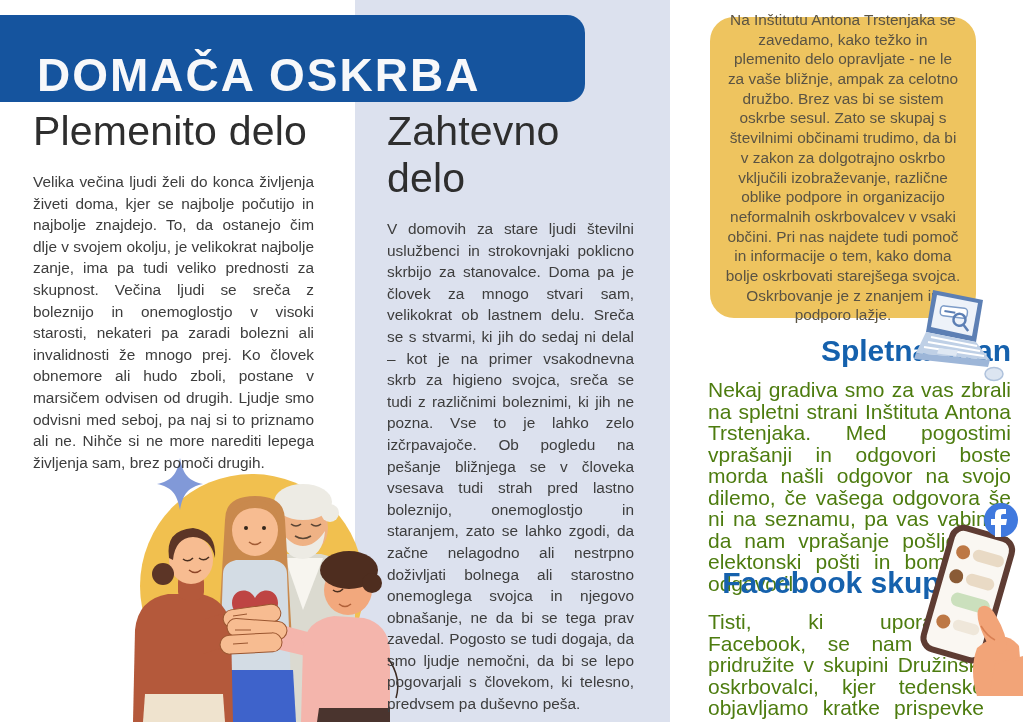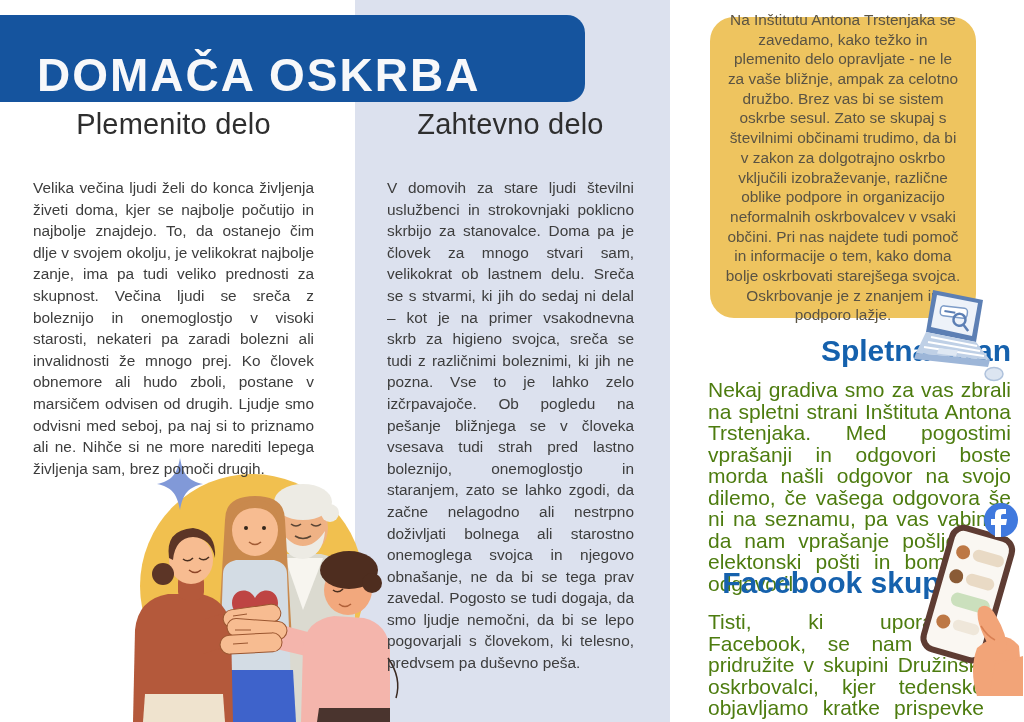--- a/index.html
+++ b/index.html
@@ -16,24 +16,24 @@
   .banner {
     position: absolute; left: 0; top: 15px; width: 585px; height: 87px;
     background: #15549e; border-radius: 0 18px 18px 0;
     display: flex; align-items: flex-end; padding-left: 37px; z-index: 5;
   }
   .banner h1 {
     color: #f7f8fa; font-size: 46px; font-weight: 800; letter-spacing: 2px;
   }
   .col { position: absolute; top: 108px; z-index: 4; }
   .col h2 {
-    font-size: 29px; font-weight: 300; color: #2e2e2e; letter-spacing: 0.2px; text-align: center;
+    font-size: 41px; font-weight: 300; color: #2e2e2e; letter-spacing: 0.2px;
   }
   .col p {
-    margin-top: 36px; font-size: 15.4px; line-height: 21.6px; color: #3d3d3d;
+    margin-top: 16px; font-size: 15.4px; line-height: 21.6px; color: #3d3d3d;
     text-align: justify;
   }
   .col-left  { left: 33px;  width: 281px; }
   .col-mid   { left: 387px; width: 247px; }
   .note-box {
     position: absolute; left: 710px; top: 17px; width: 266px; height: 301px;
     background: #eec45f; border-radius: 24px; z-index: 2;
     display: flex; align-items: center; justify-content: center;
     padding: 14px 14px;
   }

